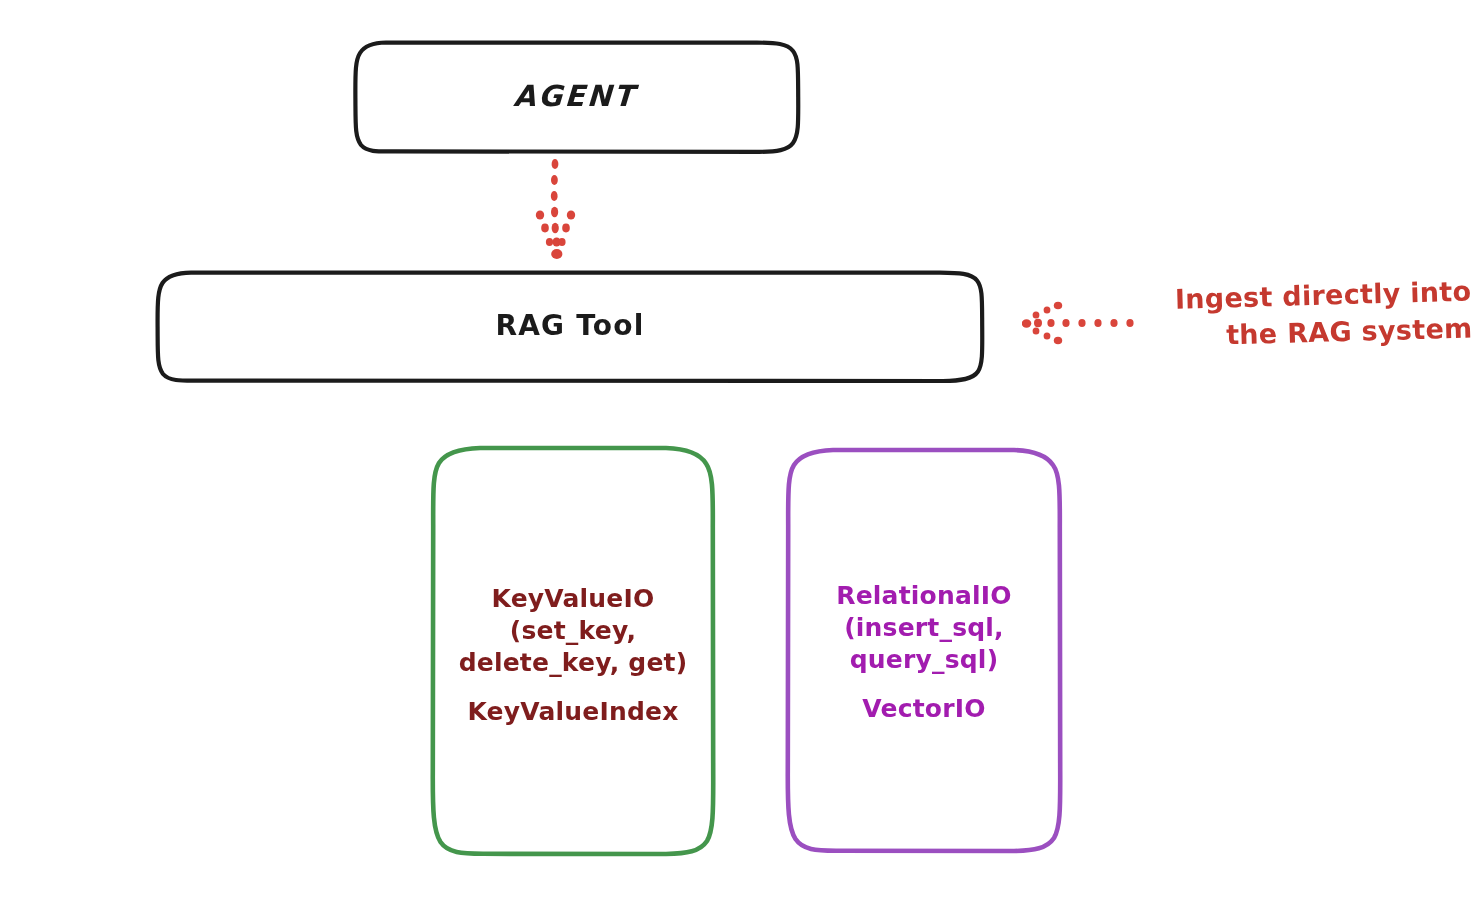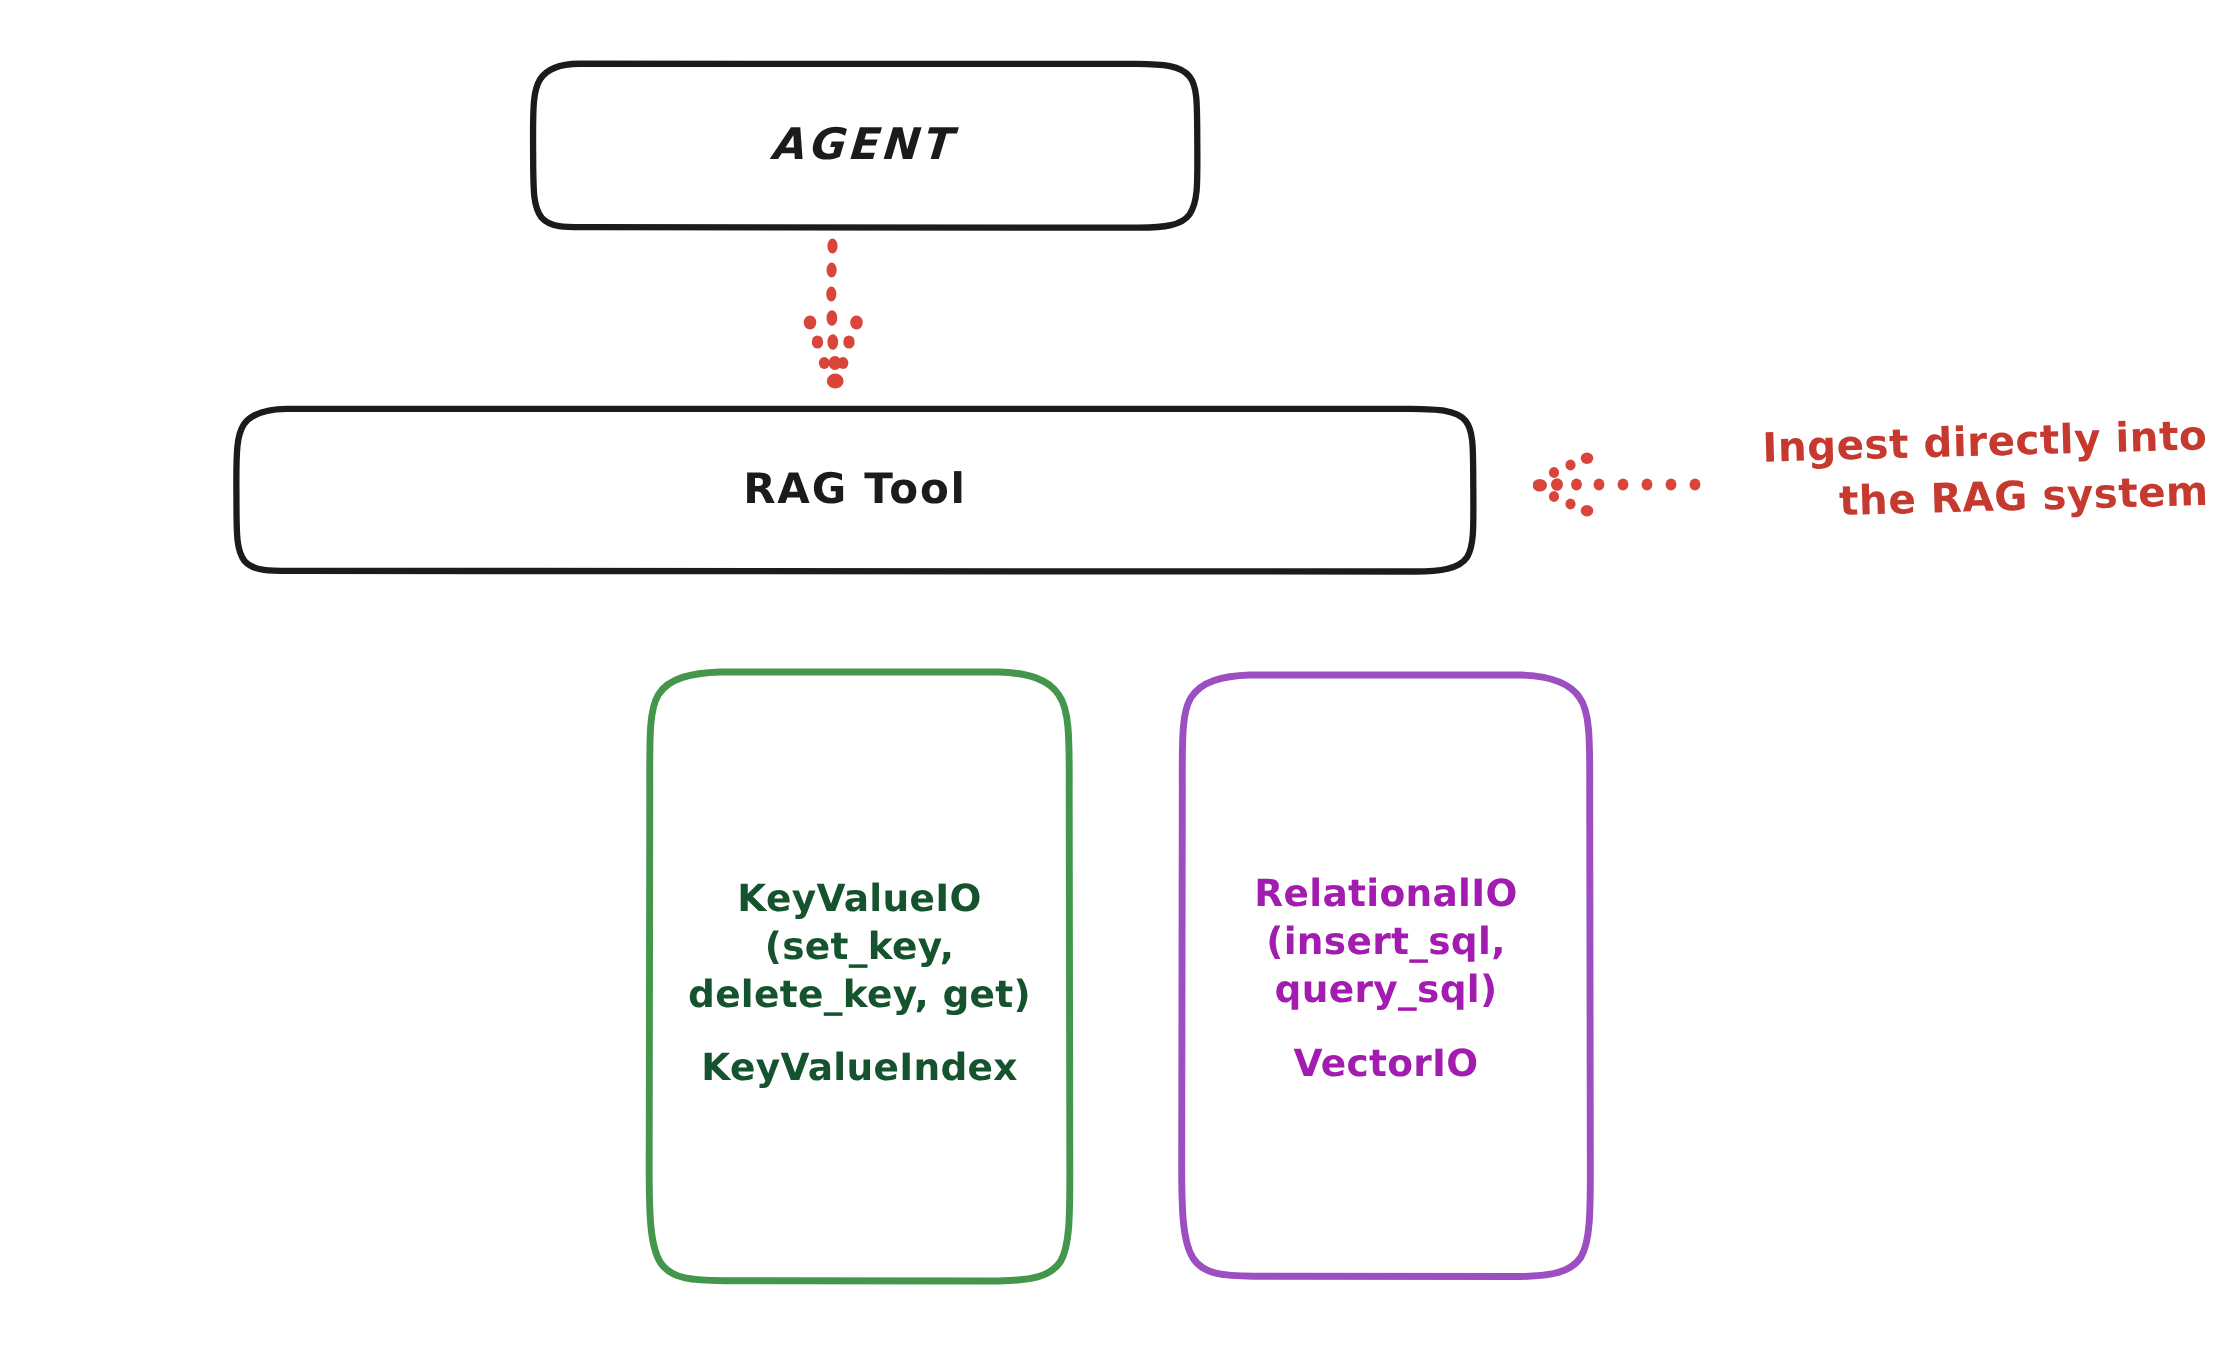--- a/index.html
+++ b/index.html
@@ -113,21 +113,21 @@
     height: 416px;
   }
   #vector-box .provider-inner { color: #3a6fbf; margin-top: 16px; }
 
   #keyvalue-box {
     left: 430px;
     top: 445px;
     width: 286px;
     height: 411px;
   }
-  #keyvalue-box .provider-inner { color: #14532d; margin-top: 8px; }
+  #keyvalue-box .provider-inner { color: #7f1d1d; margin-top: 8px; }
 
   #relational-box {
     left: 785px;
     top: 447px;
     width: 278px;
     height: 406px;
   }
   #relational-box .provider-inner { color: #a21caf; margin-top: 2px; }
 
   

